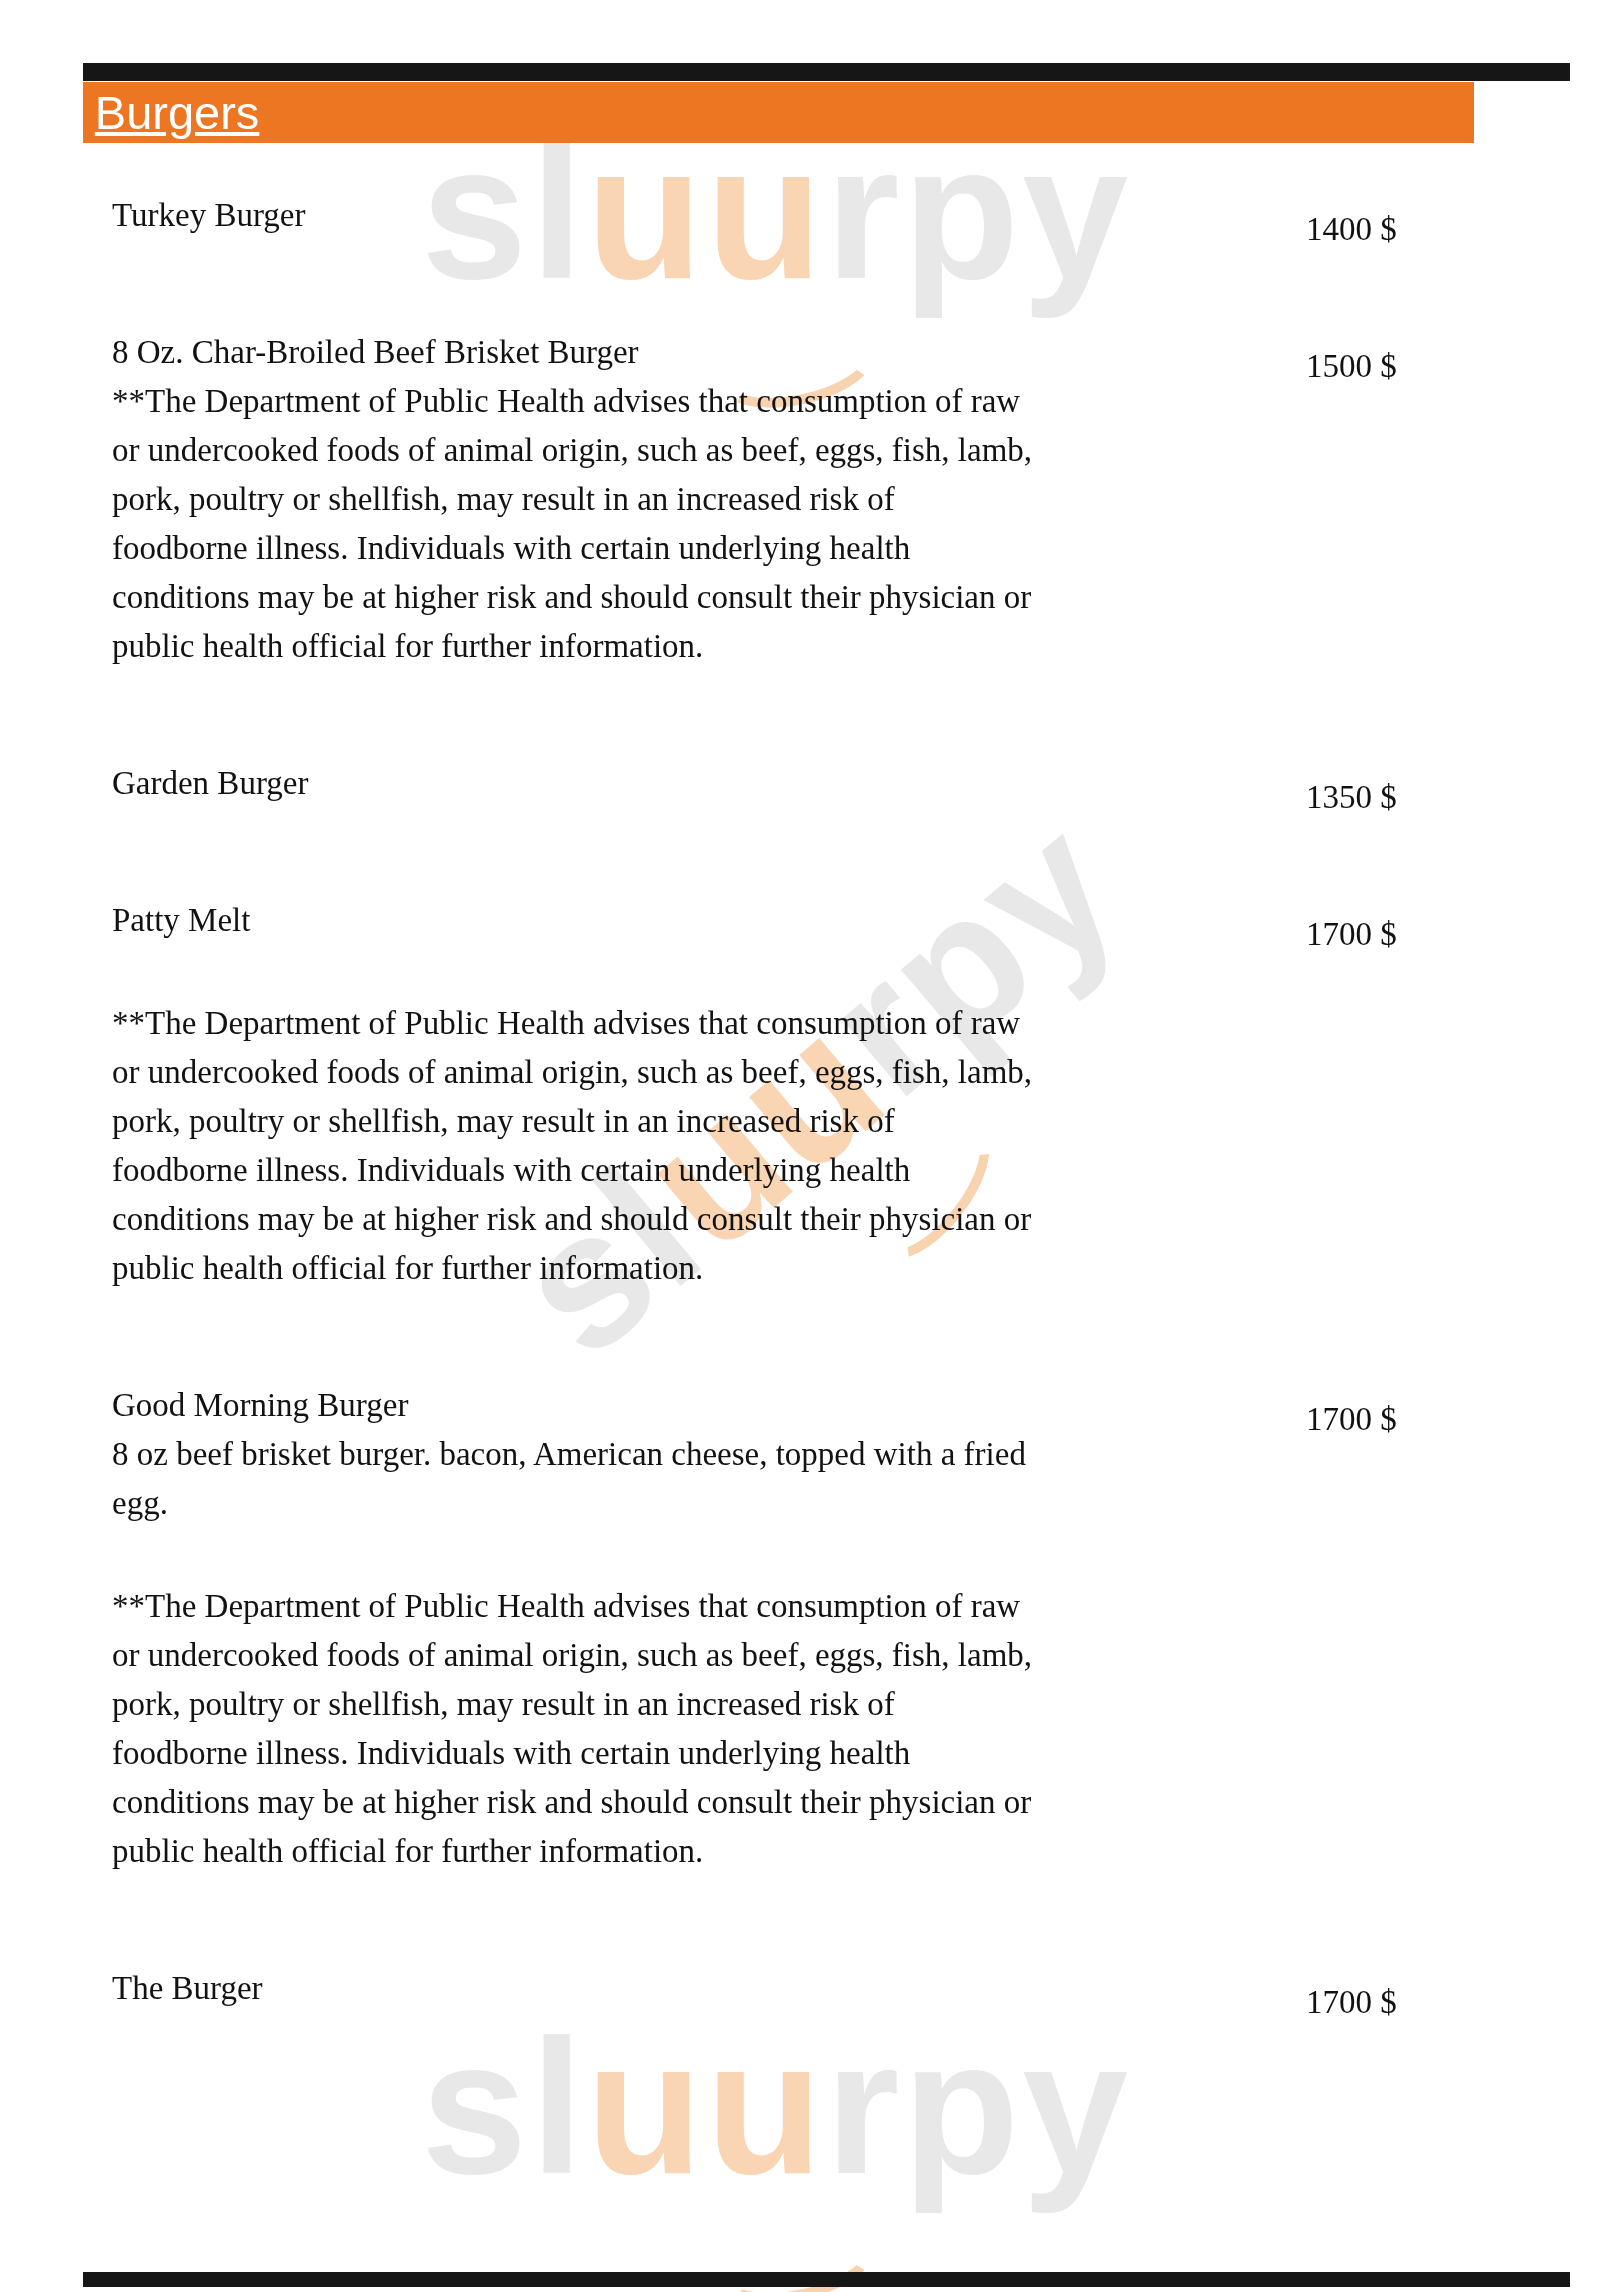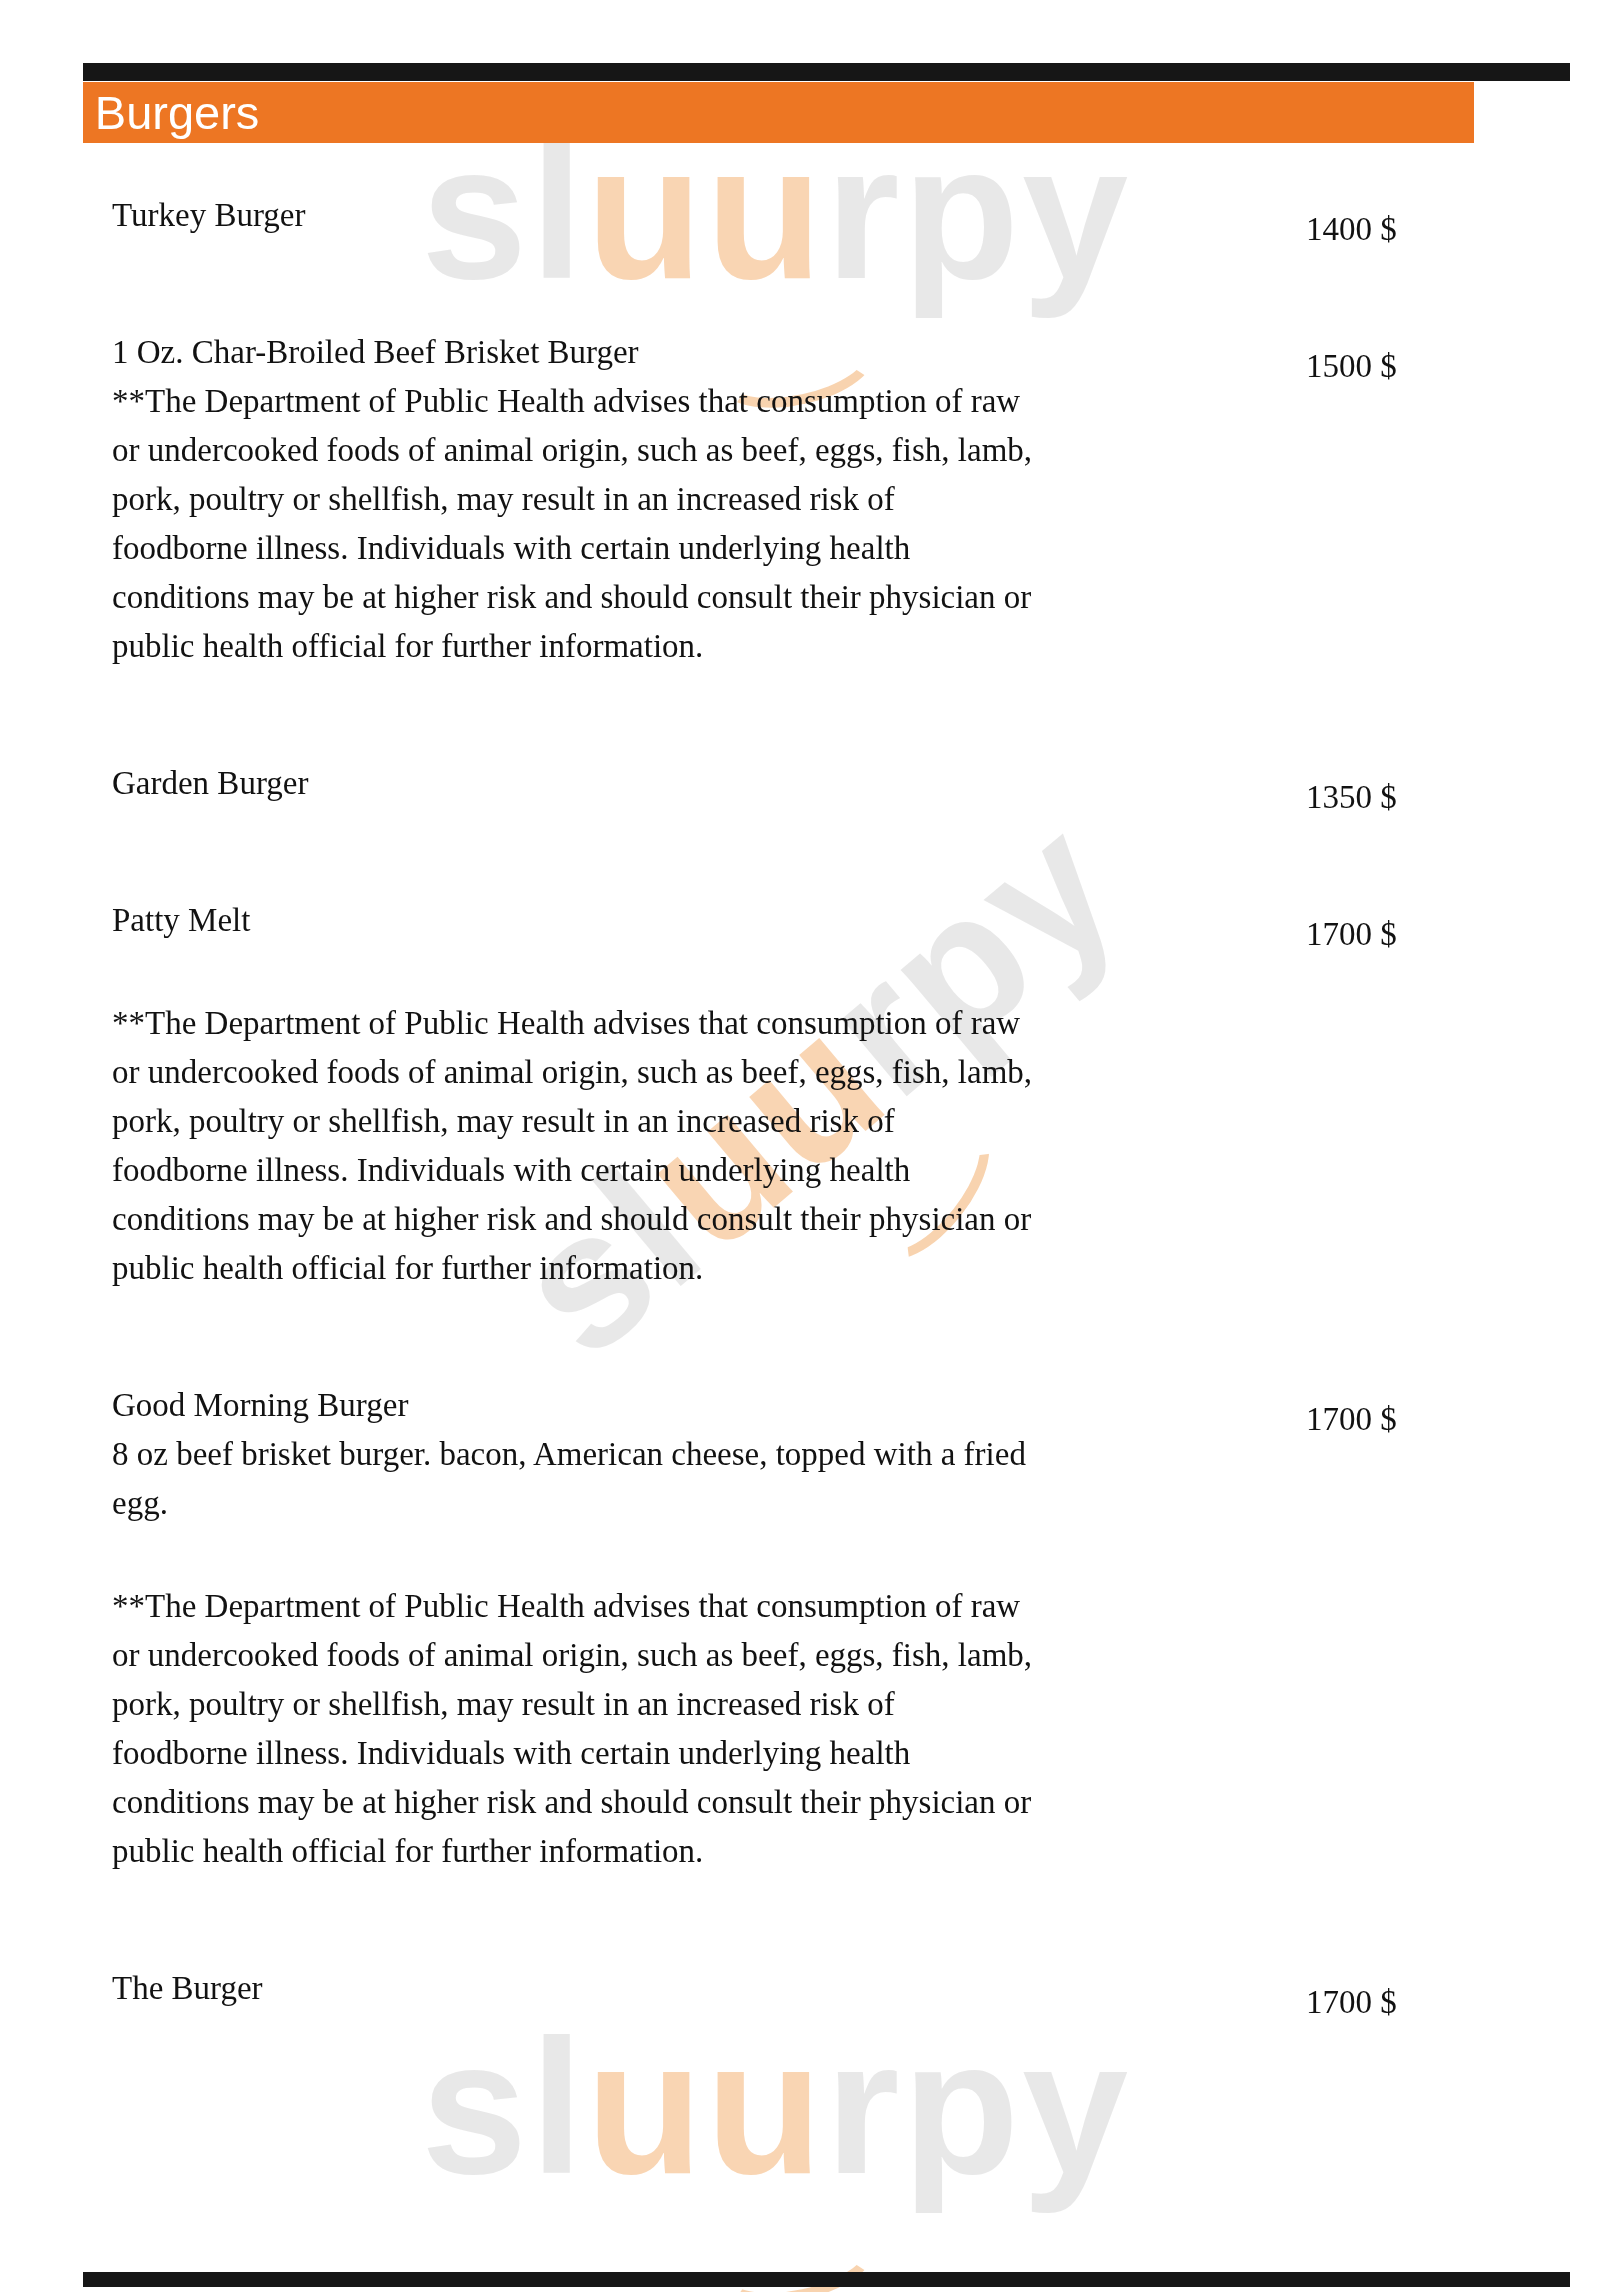--- a/index.html
+++ b/index.html
@@ -25,21 +25,21 @@
 
   .section-header {
     position: absolute; left: 83px; top: 82px;
     width: 1391px; height: 61px;
     background: #ED7623; z-index: 3;
     display: flex; align-items: center;
     padding-left: 11.8px;
   }
   .section-title {
     font-family: "Liberation Sans", sans-serif;
-    font-size: 47px; color: #ffffff; line-height: 1;
+    font-size: 47px; color: #ffffff; line-height: 1; text-decoration: underline;
   }
 
   .menu {
     position: absolute; left: 88px; top: 191px;
     width: 1451px; z-index: 2;
     font-size: 33px; line-height: 49px; margin-left: 24px;
   }
   .menu-item { position: relative; margin-bottom: 88px; }
   .item-row { position: relative; }
   .item-name { display: inline-block; }
@@ -94,21 +94,21 @@
   <div class="menu-item">
     <div class="item-row">
       <span class="item-name">Turkey Burger</span>
       <span class="item-price">1400 $</span>
     </div>
 
   </div>
 
   <div class="menu-item">
     <div class="item-row">
-      <span class="item-name">1 Oz. Char-Broiled Beef Brisket Burger</span>
+      <span class="item-name">8 Oz. Char-Broiled Beef Brisket Burger</span>
       <span class="item-price">1500 $</span>
     </div>
 
     <div class="item-disclaimer">
         <div>**The Department of Public Health advises that consumption  of raw</div>
         <div>or undercooked foods of animal origin, such as beef, eggs, fish, lamb,</div>
         <div>pork, poultry or shellfish, may result in an increased risk of</div>
         <div>foodborne illness. Individuals with certain underlying health</div>
         <div>conditions may be at higher risk and should consult their physician or</div>
         <div>public health official for further information.</div>

